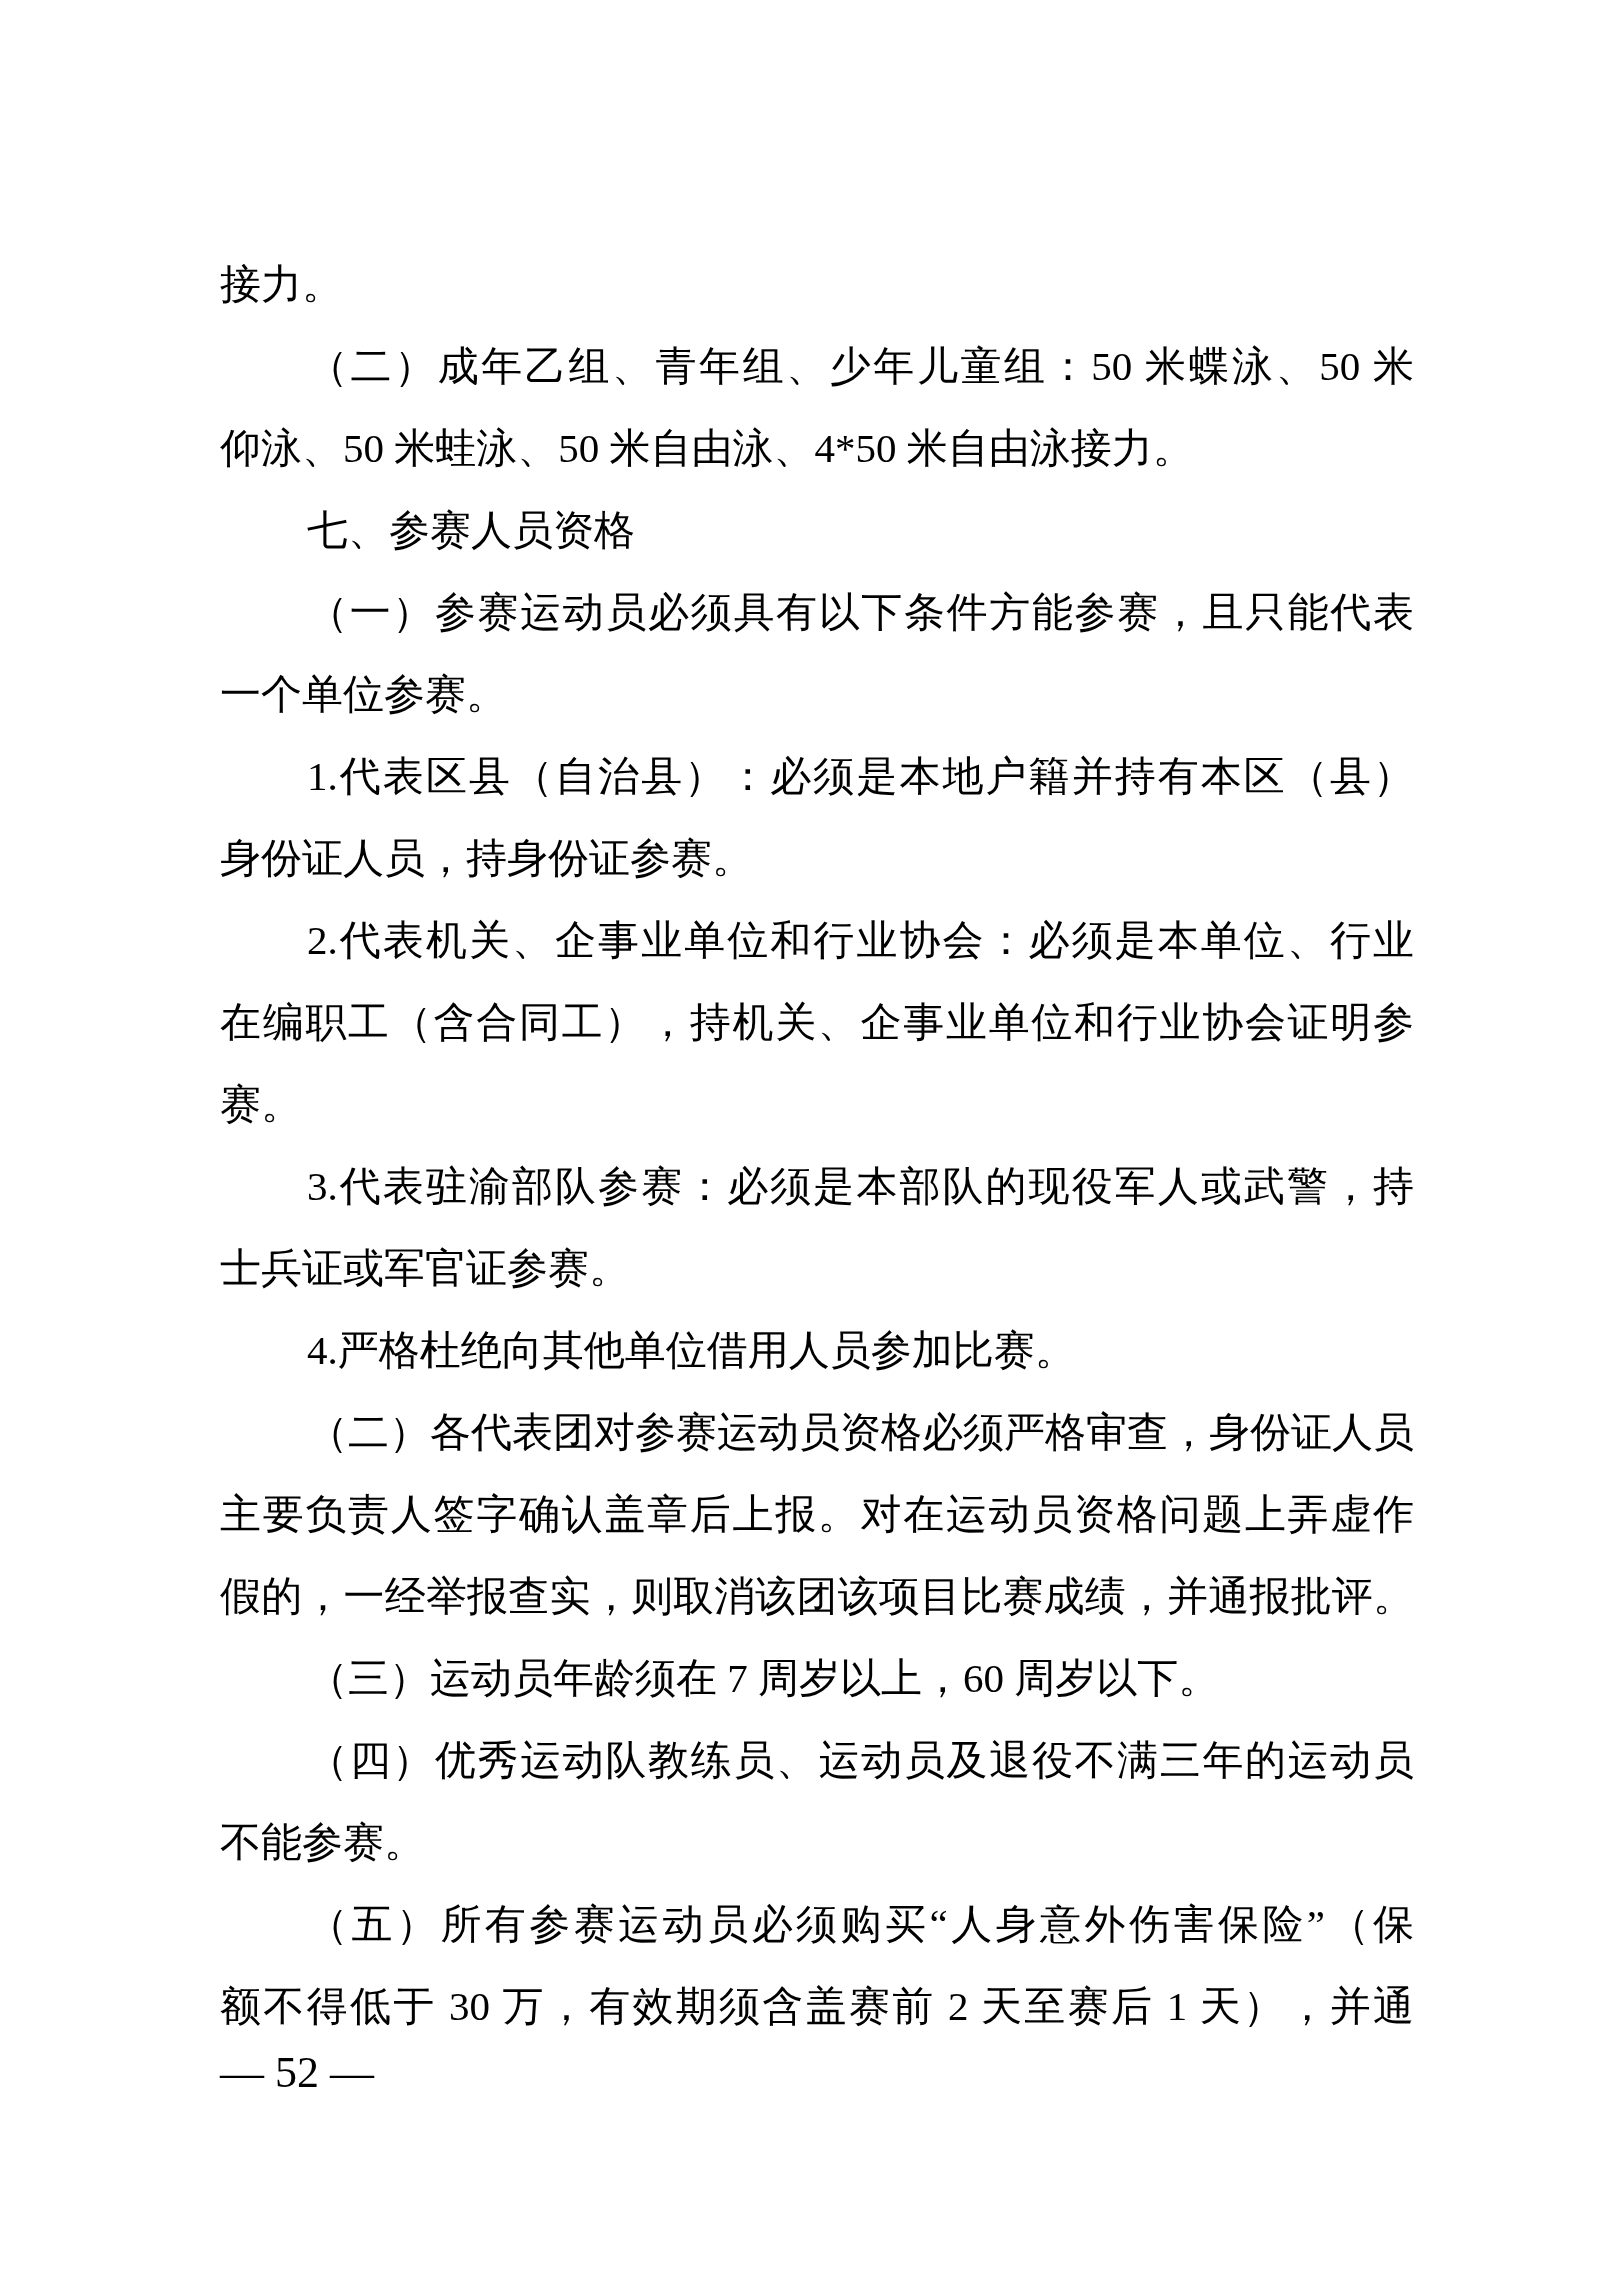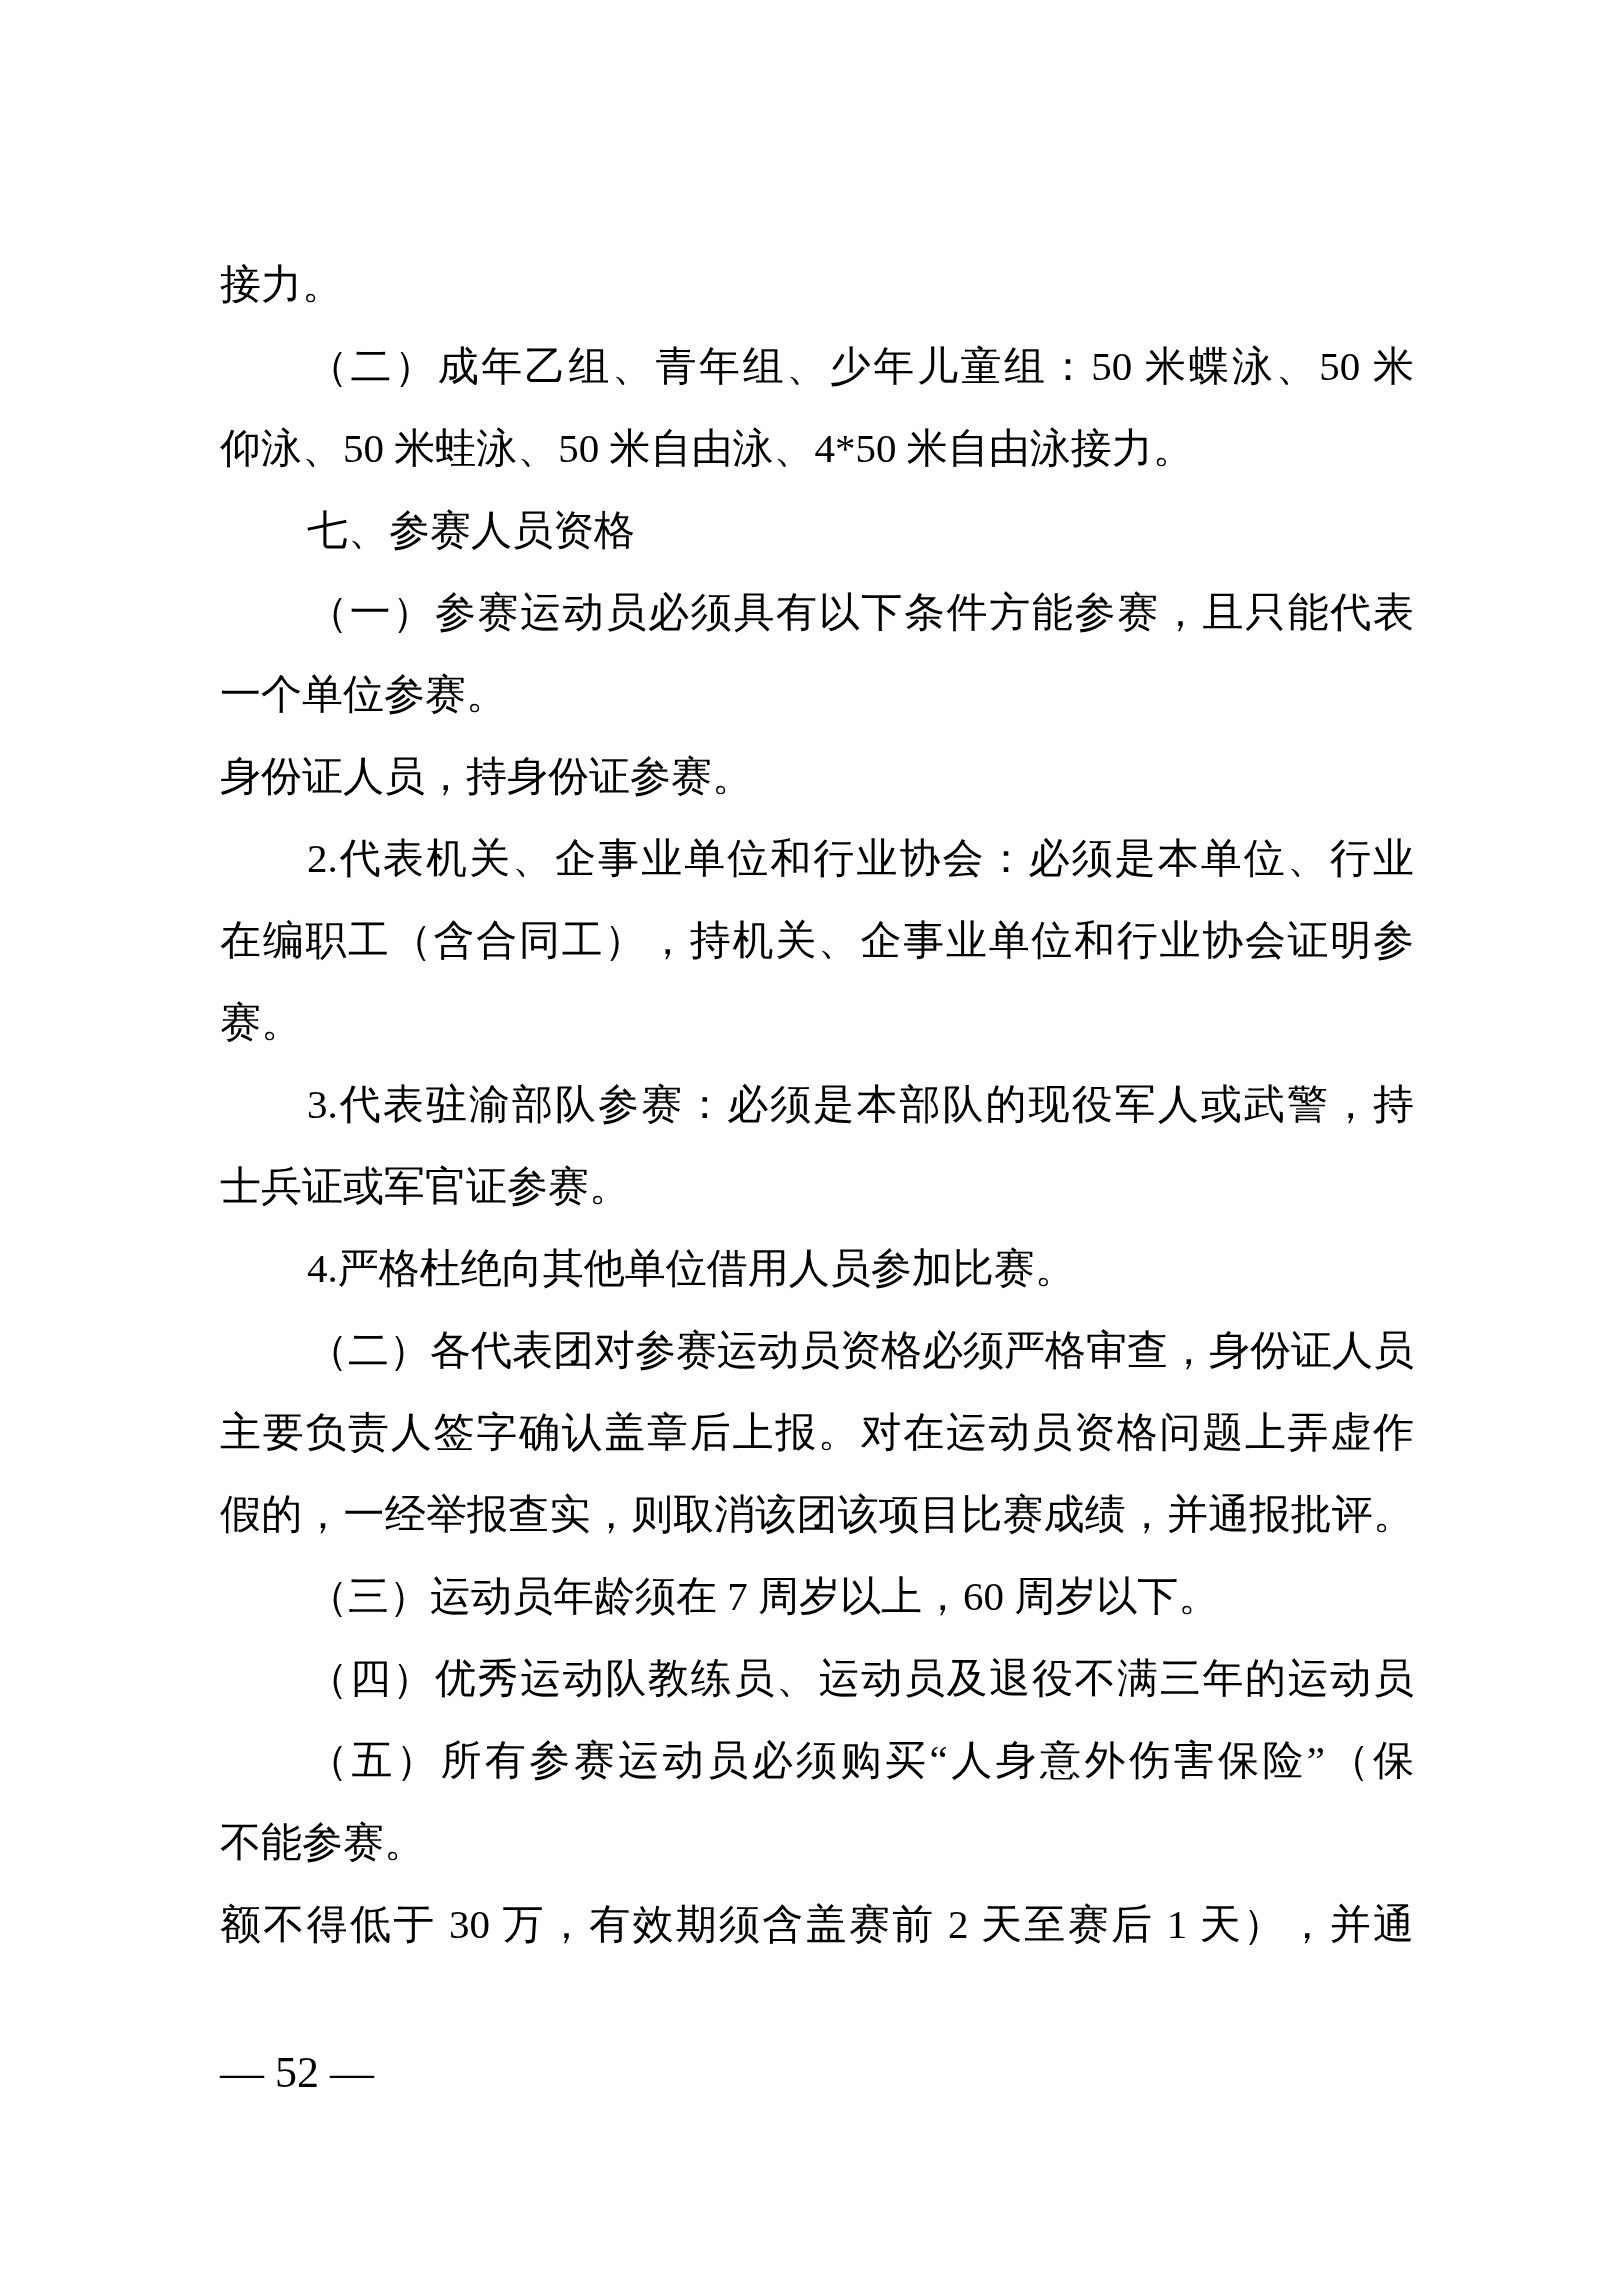--- a/index.html
+++ b/index.html
@@ -49,33 +49,34 @@
 <body>
 
 <div class="page">
   <div class="body-text">
       <div class="line">接力。</div>
       <div class="line indent justify">（二）成年乙组、青年组、少年儿童组：50 米蝶泳、50 米</div>
       <div class="line">仰泳、50 米蛙泳、50 米自由泳、4*50 米自由泳接力。</div>
       <div class="line indent bold">七、参赛人员资格</div>
       <div class="line indent justify">（一）参赛运动员必须具有以下条件方能参赛，且只能代表</div>
       <div class="line">一个单位参赛。</div>
+      <div class="line indent justify">1.代表区县（自治县）：必须是本地户籍并持有本区（县）</div>
       <div class="line">身份证人员，持身份证参赛。</div>
       <div class="line indent justify">2.代表机关、企事业单位和行业协会：必须是本单位、行业</div>
       <div class="line justify">在编职工（含合同工），持机关、企事业单位和行业协会证明参</div>
       <div class="line">赛。</div>
       <div class="line indent justify">3.代表驻渝部队参赛：必须是本部队的现役军人或武警，持</div>
       <div class="line">士兵证或军官证参赛。</div>
       <div class="line indent">4.严格杜绝向其他单位借用人员参加比赛。</div>
       <div class="line indent justify">（二）各代表团对参赛运动员资格必须严格审查，身份证人员</div>
       <div class="line justify">主要负责人签字确认盖章后上报。对在运动员资格问题上弄虚作</div>
       <div class="line justify">假的，一经举报查实，则取消该团该项目比赛成绩，并通报批评。</div>
       <div class="line indent">（三）运动员年龄须在 7 周岁以上，60 周岁以下。</div>
       <div class="line indent justify">（四）优秀运动队教练员、运动员及退役不满三年的运动员</div>
+      <div class="line">不能参赛。</div>
       <div class="line indent justify">（五）所有参赛运动员必须购买“人身意外伤害保险”（保</div>
-      <div class="line">不能参赛。</div>
       <div class="line justify">额不得低于 30 万，有效期须含盖赛前 2 天至赛后 1 天），并通</div>
     </div>
   <div class="footer">
     <span>— 52 —</span>
   </div>
 </div>
 
 
 </body></html>

